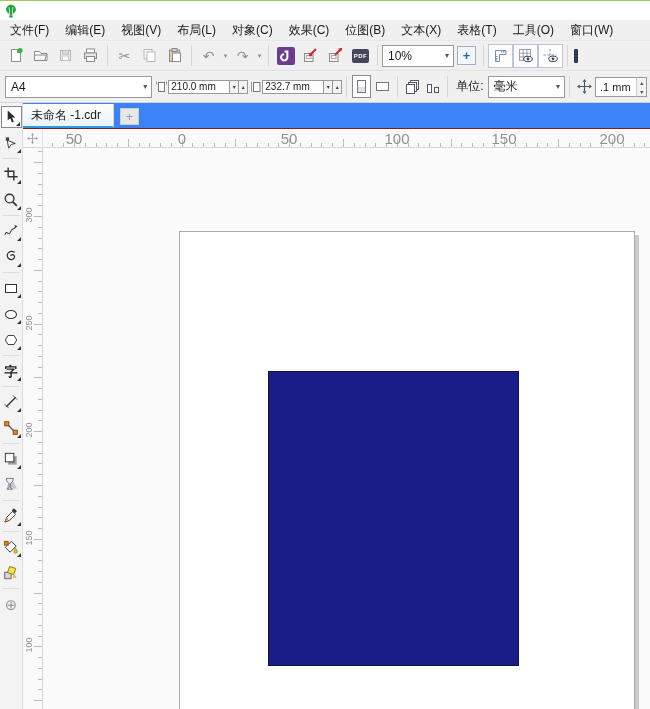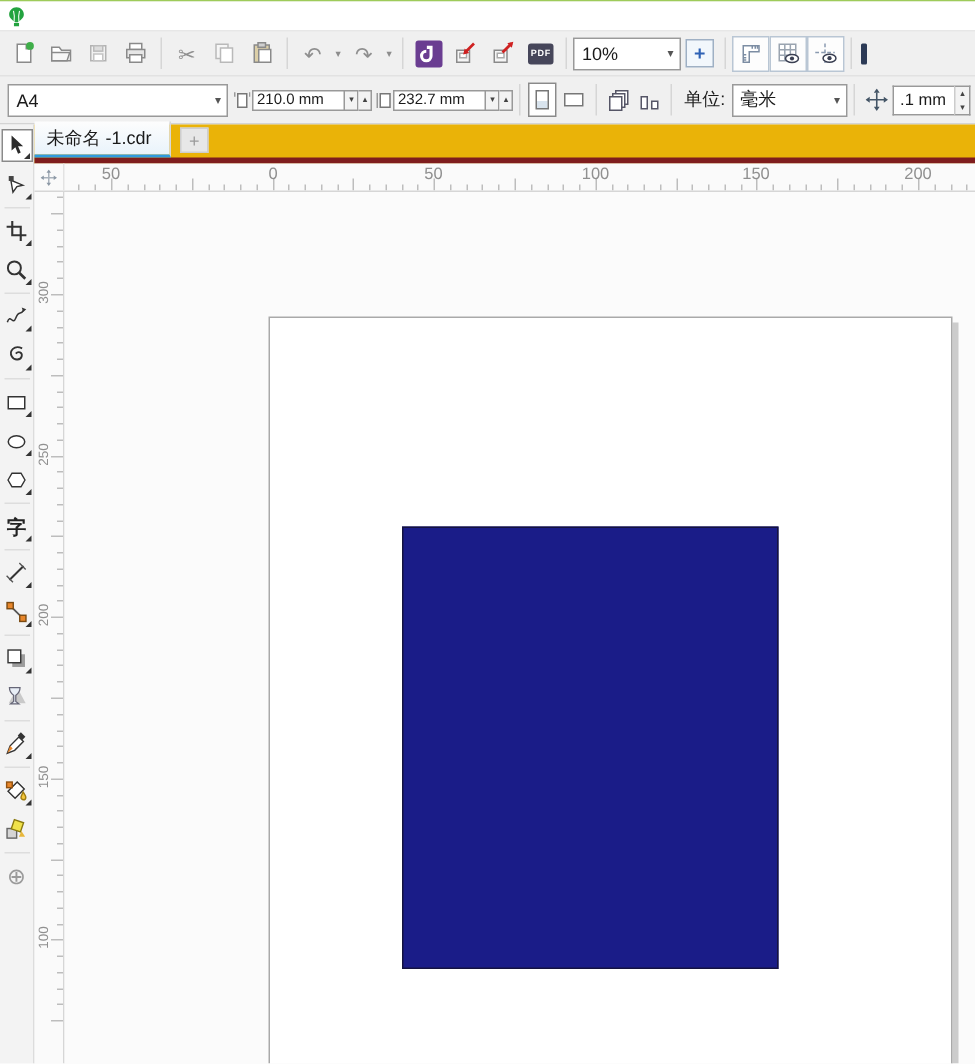--- a/index.html
+++ b/index.html
@@ -45,28 +45,28 @@
 .main{flex:1;display:flex;min-height:0}
 .toolbox{width:23px;background:#f3f3f3;border-right:1px solid #dcdcdc;display:flex;flex-direction:column;align-items:center;padding-top:1px;flex:0 0 auto}
 .tool{width:21px;height:22px;margin:2px 0;position:relative;display:flex;align-items:center;justify-content:center}
 .tool.sel{background:#fff;border:1px solid #8a8a8a}
 .tool.fly::after{content:"";position:absolute;right:1px;bottom:1px;border-left:4px solid transparent;border-bottom:4px solid #333}
 .tool-sep{width:17px;height:1px;background:#ddd;margin:2px 0;flex:0 0 auto}
 .shp{border:1px solid #333;background:#fff;display:inline-block}
 .zich{font-size:13px;font-weight:bold;color:#222;line-height:1}
 .editor{flex:1;display:flex;flex-direction:column;min-width:0}
 
-.tabbar{height:26px;background:#eab308;display:flex;align-items:flex-end;border-bottom:4px solid #7f1d1d;flex:0 0 auto}
+.tabbar{height:26px;background:#3b82f6;display:flex;align-items:flex-end;border-bottom:1px solid #7f1d1d;flex:0 0 auto}
 .tab{height:24px;padding:0 12px 0 8px;background:linear-gradient(#fdfdfd,#e9f3fb);display:flex;align-items:center;font-size:12px;border-bottom:2px solid #2f9be0;border-right:1px solid #d8d8d8;white-space:nowrap}
 .newtab{width:19px;height:17px;background:#e7e7e7;border:1px solid #cecece;color:#9a9a9a;margin-left:6px;margin-bottom:3px;display:flex;align-items:center;justify-content:center;font-size:12px;line-height:1}
 
 .rulerrow{height:19px;display:flex;background:#fafafa;border-bottom:1px solid #d6d6d6;flex:0 0 auto}
 .rcorner{width:20px;border-right:1px solid #e3e3e3;display:flex;align-items:center;justify-content:center;flex:0 0 auto}
 .hruler{flex:1;position:relative;overflow:hidden}
-.hlabel{position:absolute;top:1px;font-size:11px;color:#909090;transform:translateX(-50%)}
+.hlabel{position:absolute;top:1px;font-size:15px;color:#909090;transform:translateX(-50%)}
 .htick{position:absolute;bottom:0;width:1px;background:#bdbdbd}
 .content{flex:1;display:flex;min-height:0}
 .vruler{width:20px;background:#fafafa;border-right:1px solid #d6d6d6;position:relative;overflow:hidden;flex:0 0 auto}
 .vlabel{position:absolute;left:-9px;width:30px;text-align:center;font-size:9px;color:#909090;transform:rotate(-90deg)}
 .vtick{position:absolute;right:0;height:1px;background:#bdbdbd}
 .canvas{flex:1;position:relative;background:#fbfbfb;overflow:hidden}
 .page{position:absolute;left:136px;top:83px;width:456px;height:700px;background:#fff;border:1px solid #a9a9a9;box-shadow:4px 4px 0 #ccc}
 .drawrect{position:absolute;left:88px;top:139px;width:251px;height:295px;border:1px solid #141240}
 svg{display:block}
 </style>
@@ -78,20 +78,33 @@
   <div class="titlebar">
     <span>
         <svg width="14" height="14" viewBox="0 0 14 14">
           <path d="M7 0.8C4.2 0.8 2.1 3 2.1 5.6c0 2.6 2.9 4.3 4.1 5.3h1.6c1.2-1 4.1-2.7 4.1-5.3C11.9 3 9.8 0.8 7 0.8z" fill="#23a33f"></path>
           <rect x="5.3" y="11.3" width="3.4" height="2.2" fill="#23a33f"></rect>
           <path d="M5 3.2c.6 2 .6 5 .4 7.2M9 3.2c-.6 2-.6 5-.4 7.2" stroke="#fff" stroke-width=".7" fill="none"></path>
         </svg>
       </span>
   </div>
 
+  <div class="menubar">
+      <span class="menu-item">文件(F)</span>
+      <span class="menu-item">编辑(E)</span>
+      <span class="menu-item">视图(V)</span>
+      <span class="menu-item">布局(L)</span>
+      <span class="menu-item">对象(C)</span>
+      <span class="menu-item">效果(C)</span>
+      <span class="menu-item">位图(B)</span>
+      <span class="menu-item">文本(X)</span>
+      <span class="menu-item">表格(T)</span>
+      <span class="menu-item">工具(O)</span>
+      <span class="menu-item">窗口(W)</span>
+    </div>
 
   <div class="toolbar">
       <div class="tbtn">
         <span style="display:flex">
           <svg width="17" height="17" viewBox="0 0 17 17">
             <path d="M4.5 2.5h6l3 3v9h-9z" fill="#fff" stroke="#8a8a8a"></path>
             <path d="M10.5 2.5v3h3" fill="none" stroke="#8a8a8a"></path>
             <circle cx="13" cy="3.6" r="2.6" fill="#3fae49"></circle>
           </svg>
         </span>

